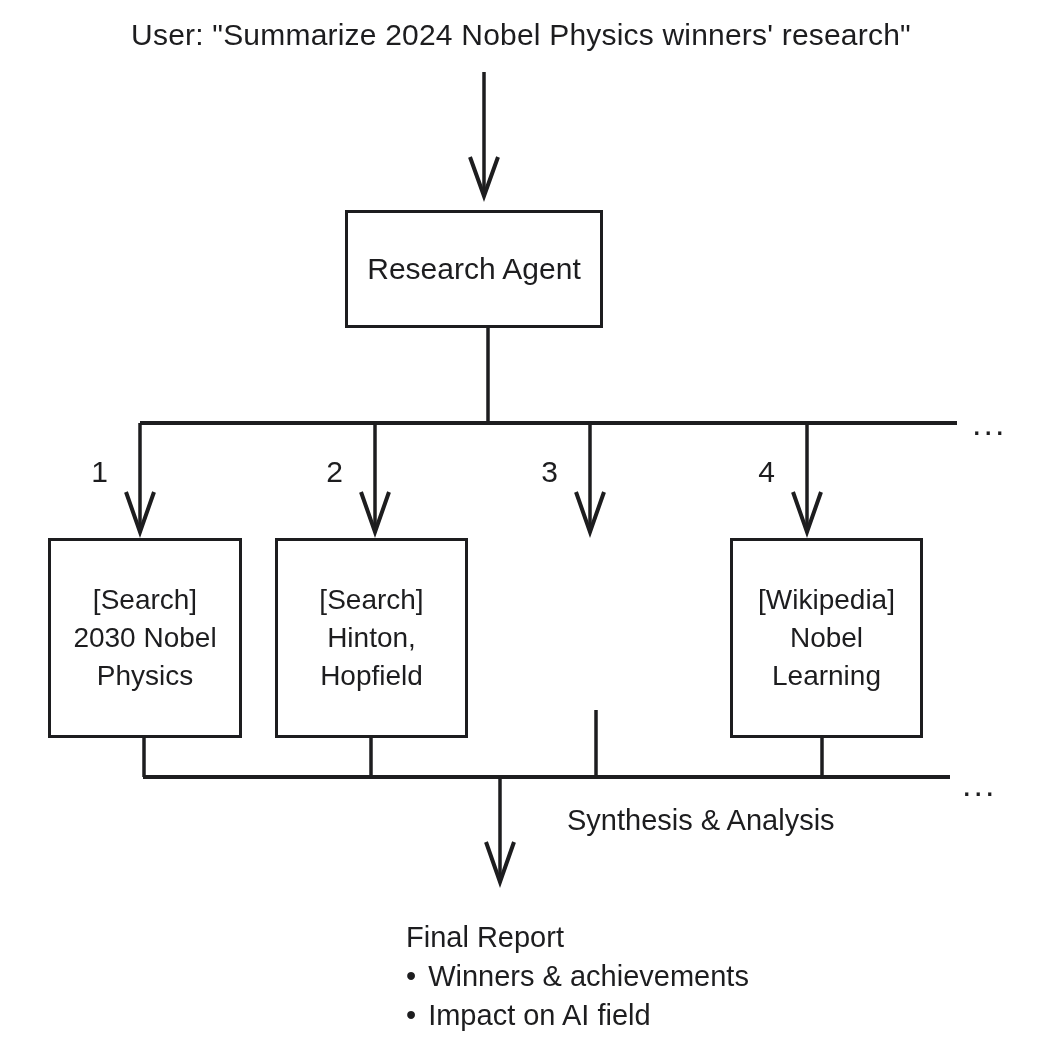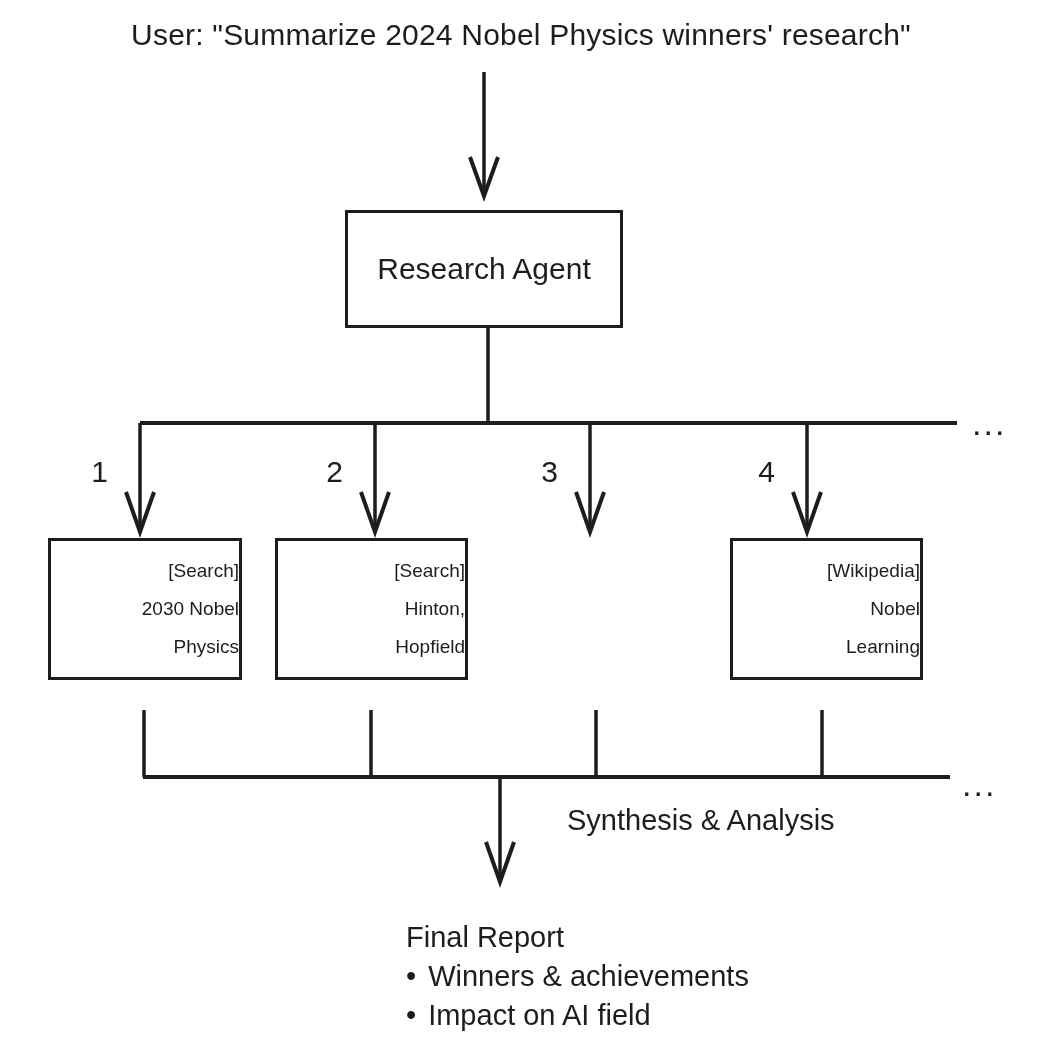--- a/index.html
+++ b/index.html
@@ -43,30 +43,29 @@
     background: #ffffff;
     display: flex;
     flex-direction: column;
     align-items: center;
     justify-content: center;
     text-align: center;
   }
   .agent-node {
     left: 345px;
     top: 210px;
-    width: 278px;
+    width: 258px;
     height: 118px;
     font-size: 30px;
   }
   .small-node {
     top: 538px;
-    height: 142px;
-    font-size: 19px;
+    height: 200px;
+    font-size: 28px;
     line-height: 38px;
-    align-items: flex-end;
   }
   .branch-number {
     position: absolute;
     width: 40px;
     top: 455px;
     text-align: right;
     font-size: 30px;
   }
   .ellipsis {
     position: absolute;

